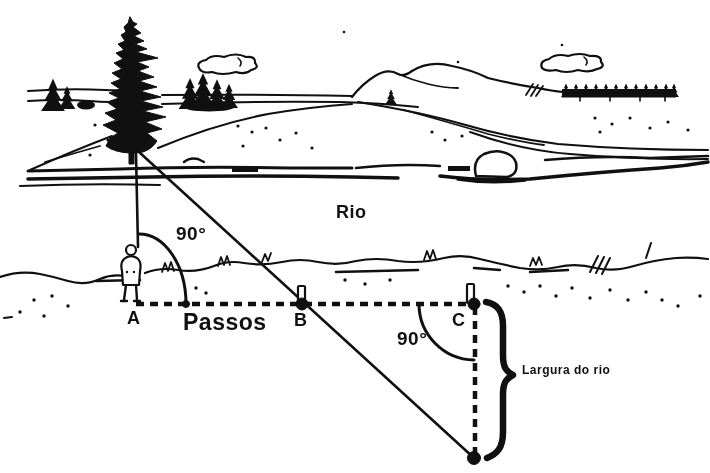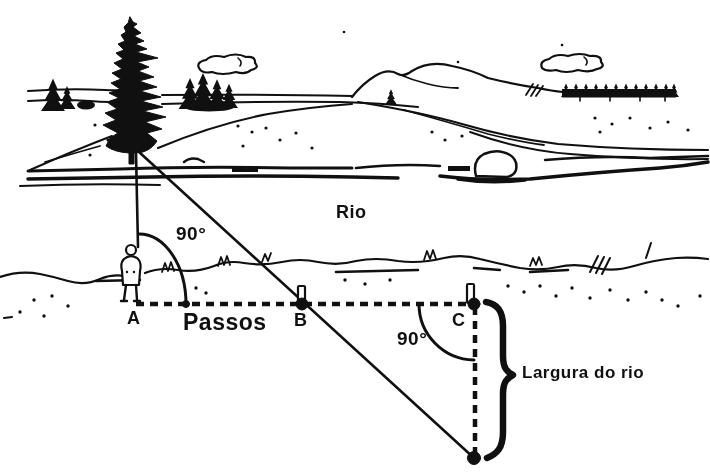--- a/index.html
+++ b/index.html
@@ -220,15 +220,15 @@
   </g>
 </svg>
 
   <div class="label" style="left:336px; top:203px; font-size:18px;">Rio</div>
   <div class="label" style="left:176px; top:224px; font-size:19px;">90°</div>
   <div class="label" style="left:127px; top:309px; font-size:18px;">A</div>
   <div class="label" style="left:183px; top:311px; font-size:23px;">Passos</div>
   <div class="label" style="left:294px; top:311px; font-size:18px;">B</div>
   <div class="label" style="left:452px; top:311px; font-size:18px;">C</div>
   <div class="label" style="left:397px; top:329px; font-size:19px;">90°</div>
-  <div class="label" style="left:522px; top:364px; font-size:17px;">Largura do rio</div>
+  <div class="label" style="left:522px; top:364px; font-size:12px;">Largura do rio</div>
 
 </div>
 
 </body></html>

